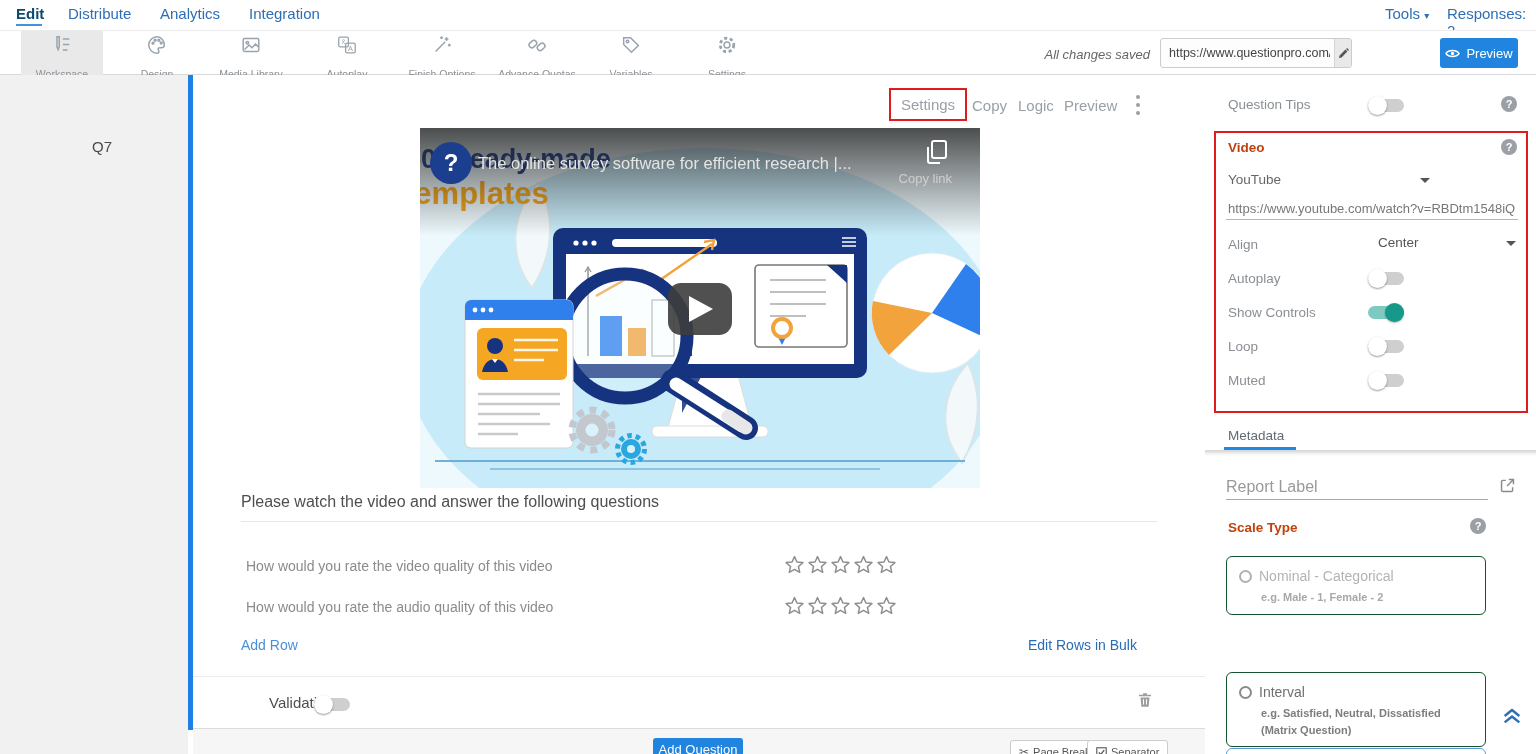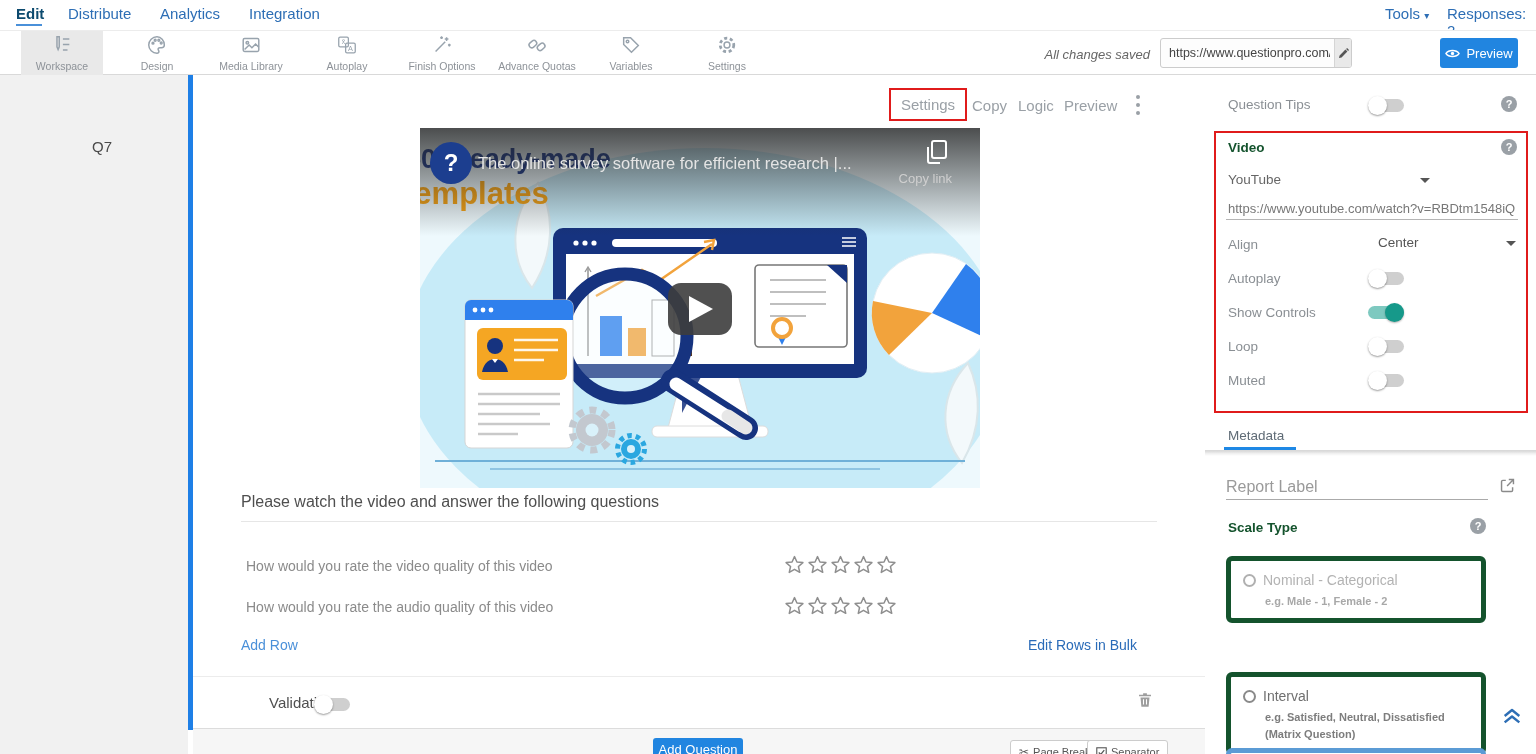--- a/index.html
+++ b/index.html
@@ -11,21 +11,21 @@
   .topnav { position:absolute; left:0; top:0; width:1536px; height:30px; background:#fff; }
   .nav-item { position:absolute; top:5px; font-size:15px; color:#2d6eb5; cursor:pointer; }
   .nav-item.active { color:#0c4a6e; font-weight:bold; }
   .nav-underline { position:absolute; left:16px; top:24px; width:26px; height:2px; background:#4a90d9; }
 
   
   .toolbar { position:absolute; left:0; top:30px; width:1536px; height:45px; background:#fff; border-top:1px solid #ececec; border-bottom:1px solid #d9d9d9; }
   .tb-item { position:absolute; top:0; height:44px; width:82px; text-align:center; cursor:pointer; }
   .tb-item.active { background:#e9e9e9; }
   .tb-icon { display:block; margin:3px auto 0; width:22px; height:22px; color:#98a3ad; }
-  .tb-label { display:block; font-size:10.5px; color:#8d9298; margin-top:4px; white-space:nowrap; }
+  .tb-label { display:block; font-size:10.5px; color:#8d9298; margin-top:12px; white-space:nowrap; }
   .autosave { position:absolute; top:16px; right:386px; font-size:13px; font-style:italic; color:#666; }
   .urlbox { position:absolute; left:1160px; top:7px; width:192px; height:30px; border:1px solid #ccc; border-radius:3px; background:#fdfdfd; display:flex; overflow:hidden; }
   .urlbox input { flex:1; border:0; outline:0; font-size:12.5px; color:#444; padding:0 4px 0 8px; background:transparent; font-family:"Liberation Sans",sans-serif; }
   .url-pencil { width:30px; background:#e9e9e9; border-left:1px solid #d5d5d5; display:flex; align-items:center; justify-content:center; cursor:pointer; }
   .preview-btn { position:absolute; left:1440px; top:7px; width:78px; height:30px; background:#2185e0; border-radius:3px; color:#fff; font-size:13px; display:flex; align-items:center; justify-content:center; gap:6px; cursor:pointer; }
 
   
   .left-rail { position:absolute; left:0; top:75px; width:188px; height:679px; background:#f1f1f1; }
   .qid { position:absolute; left:92px; top:138px; font-size:15px; color:#4a4a4a; }
   .blue-line { position:absolute; left:188px; top:75px; width:5px; height:655px; background:#1e7fe6; }
@@ -48,39 +48,39 @@
   .validation-label { position:absolute; left:48px; top:619px; font-size:15px; color:#4f4f4f;margin-left:28px; }
   .trash { position:absolute; left:943px; top:615px; width:18px; height:20px; color:#9e9e9e; cursor:pointer; }
 
   .bottom-bar { position:absolute; left:193px; top:728px; width:1012px; height:26px; background:#f6f6f6; border-top:1px solid #dcdcdc; }
   .add-q-btn { position:absolute; left:460px; top:9px; width:90px; height:26px; background:#2185e0; border-radius:3px 3px 0 0; color:#fff; font-size:13px; text-align:center; line-height:24px; cursor:pointer; }
   .mini-btn { position:absolute; top:11px; height:24px; background:#fff; border:1px solid #ccc; border-radius:3px 3px 0 0; font-size:11px; color:#555; display:flex; align-items:center; gap:4px; padding:0 8px; cursor:pointer; }
 
   
   .panel { position:absolute; left:1205px; top:75px; width:331px; height:679px; background:#fff; }
   .p-label { position:absolute; font-size:13.5px; color:#8a8f94; }
-  .p-bold { position:absolute; font-size:13.5px; font-weight:bold; color:#14532d; }
+  .p-bold { position:absolute; font-size:13.5px; font-weight:bold; color:#c2410c; }
   .help { position:absolute; width:16px; height:16px; border-radius:50%; background:#9aa0a6; color:#fff; font-size:11px; font-weight:bold; text-align:center; line-height:16px; cursor:pointer; }
   .redbox { position:absolute; left:9px; top:56px; width:314px; height:282px; border:2px solid #e01b1b; }
   .caret { width:0; height:0; border-left:5px solid transparent; border-right:5px solid transparent; border-top:5px solid #555; position:absolute; cursor:pointer; }
 
   .toggle { position:absolute; width:36px; height:13px; cursor:pointer; }
   .toggle .track { position:absolute; left:0; top:0; width:36px; height:13px; border-radius:7px; background:#cfcfcf; }
   .toggle .knob { position:absolute; left:0; top:-3px; width:19px; height:19px; border-radius:50%; background:#fff; box-shadow:0 1px 2px rgba(0,0,0,.4); }
   .toggle.on .track { background:#7ec9c0; }
   .toggle.on .knob { left:17px; background:#16998a; box-shadow:0 1px 2px rgba(0,0,0,.3); }
 
   .meta-tab { position:absolute; left:23px; top:353px; font-size:13.5px; color:#5f6b76; cursor:pointer; }
   .meta-underline { position:absolute; left:19px; top:372px; width:72px; height:3px; background:#1e88e5; }
   .meta-divider { position:absolute; left:0; top:375px; width:331px; height:6px; background:linear-gradient(#d9d9d9 1px, rgba(0,0,0,0.06), rgba(0,0,0,0)); }
 
   .report-input { position:absolute; left:21px; top:400px; width:262px; border:0; border-bottom:1px solid #aaa; font-size:16px; color:#555; padding:3px 0; outline:0; background:transparent; font-family:"Liberation Sans",sans-serif; }
   .report-input::placeholder { color:#9a9a9a; }
 
-  .scale-card { position:absolute; left:21px; width:260px; background:#fff; border:5px solid #14532d; border-radius:6px; padding:10px 10px 8px 12px; cursor:pointer; }
+  .scale-card { position:absolute; left:21px; width:260px; background:#fff; border:1px solid #14532d; border-radius:6px; padding:10px 10px 8px 12px; cursor:pointer; }
   .radio { display:inline-block; width:13px; height:13px; border:2px solid #b0b0b0; border-radius:50%; vertical-align:-2px; margin-right:7px; }
   .sc-title { font-size:14px; color:#b3b3b3; }
   .sc-ex { font-size:11px; font-weight:bold; color:#a8a8a8; margin:4px 0 0 22px; line-height:1.5; }
   .scale-card.current .sc-title { color:#6f6f6f; }
   .scale-card.current .sc-ex { color:#7d7d7d; }
   .scale-card.next { border-color:#5b9bd5; height:18px; }
   .chevrons { position:absolute; left:296px; top:630px; width:22px; height:22px; cursor:pointer; }
 </style>
 </head>
 <body>

